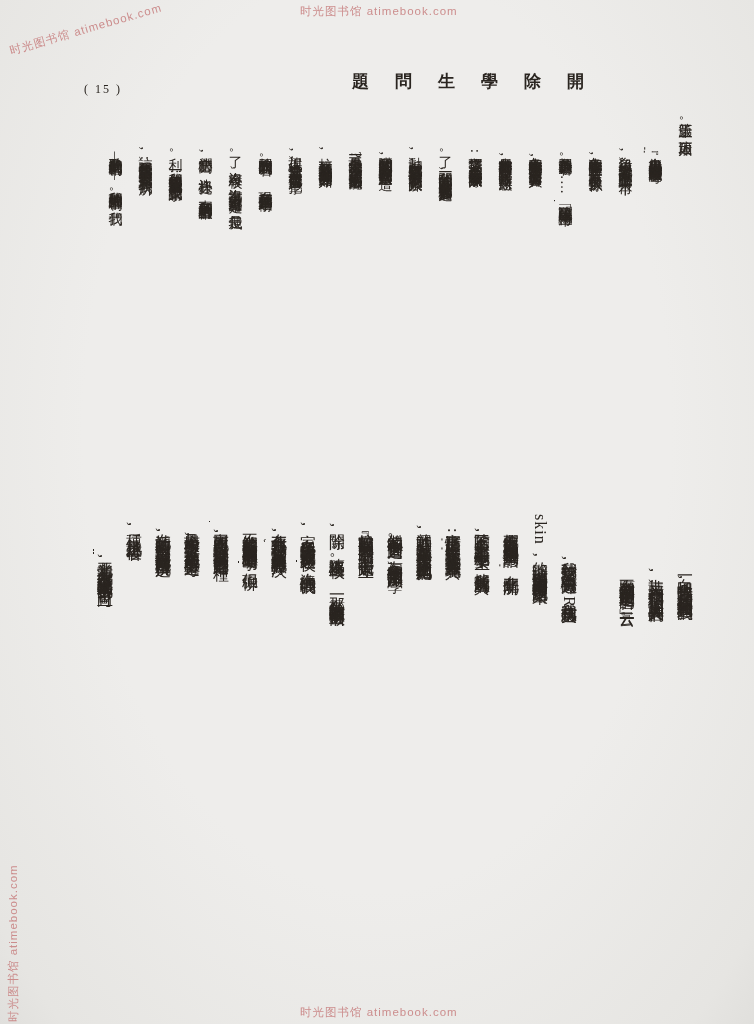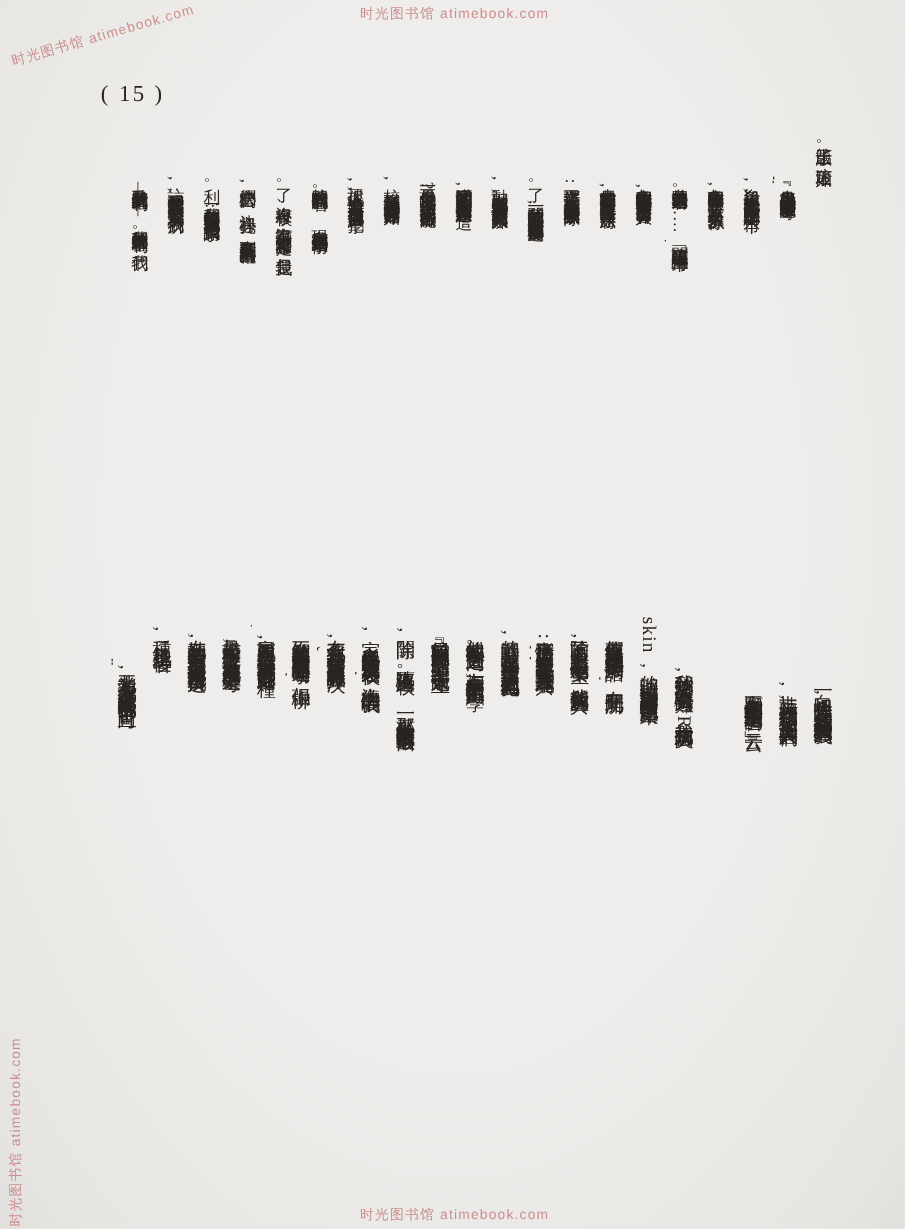--- a/index.html
+++ b/index.html
@@ -21,22 +21,22 @@
     letter-spacing:1px;
     white-space:nowrap;
     opacity:.9;
   }
   .wm-tl{left:8px;top:44px;transform:rotate(-16deg);transform-origin:0 0;}
   .wm-tc{left:300px;top:4px;}
   .wm-bl{left:6px;top:1022px;transform:rotate(-90deg);transform-origin:0 0;}
   .wm-bc{left:300px;top:1005px;}
   
   .pagenum{
-    position:absolute;left:84px;top:68px;
-    font-size:19px;letter-spacing:2px;
+    position:absolute;left:84px;top:82px;
+    font-size:12px;letter-spacing:2px;
   }
   .header-title{
     position:absolute;left:352px;top:70px;
     font-size:17px;font-weight:bold;letter-spacing:26px;
     white-space:nowrap;
   }
   
   .vblock{
     position:absolute;right:54px;
     writing-mode:vertical-rl;
@@ -63,20 +63,21 @@
 <body>
 
 <div class="page">
 
   <div class="wm wm-tl">时光图书馆 atimebook.com</div>
   <div class="wm wm-tc">时光图书馆 atimebook.com</div>
   <div class="wm wm-bl">时光图书馆 atimebook.com</div>
   <div class="wm wm-bc">时光图书馆 atimebook.com</div>
 
   <div class="pagenum">( 15 )</div>
+  <div class="header-title">題問生學除開</div>
 
   <div id="top-block" class="vblock top">
       <div class="col flush"><span>第十版了。這一段如下:</span></div>
       <div class="col quote"><span>『自</span><span class="pn">復旦大學</span><span>學生</span><span class="pn">張柳泉</span><span>女士因被學校開除服毒</span></div>
       <div class="col quote"><span>自殺後,經記者向各方調查,在上學期終了時,本市</span></div>
       <div class="col quote"><span>各大中學被開除學生,共有一百餘人,其中大多數係</span></div>
       <div class="col quote"><span>參加救國會活動者。……聞該生等現已組織「</span><span class="pn">上海</span><span>市</span></div>
       <div class="col quote"><span>各大中學被開除學生聯合會,一面發出告全國各界人</span></div>
       <div class="col quote"><span>士各校當局師長同學書」,向社會人士呼籲,茲將原</span></div>
       <div class="col quote"><span>文擇錄於下:「我們一百十六個學生被學校無故開除</span></div>

